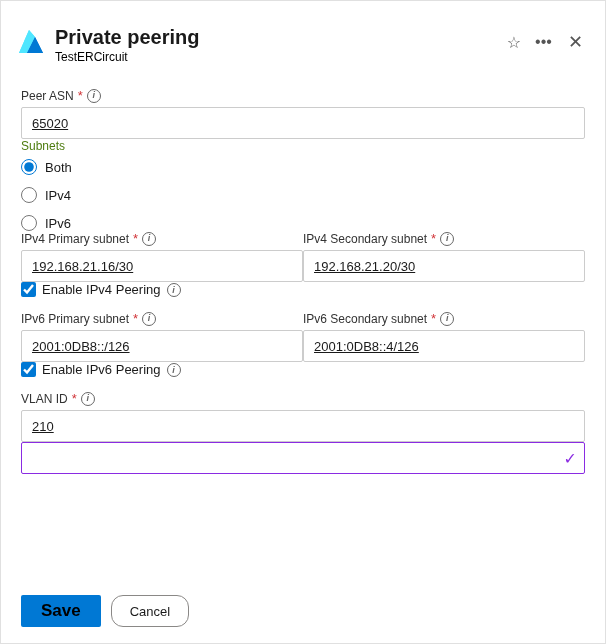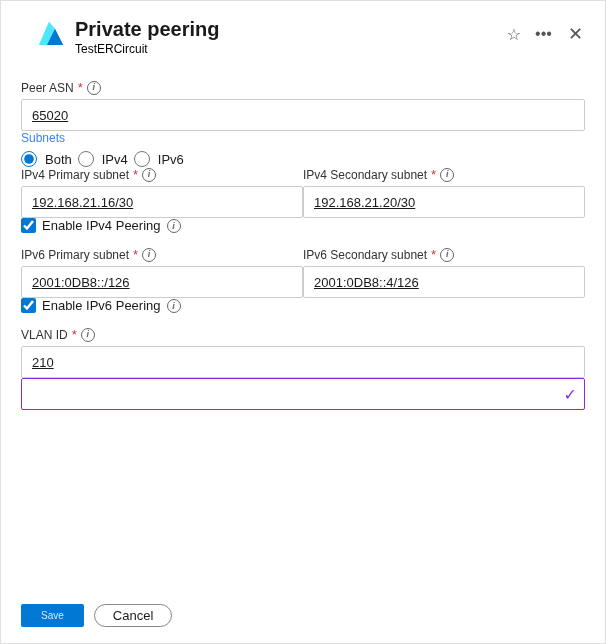--- a/index.html
+++ b/index.html
@@ -18,22 +18,23 @@
       min-height: 644px;
       box-shadow: 0 4px 24px rgba(0,0,0,0.18);
       border: 1px solid #e0e0e0;
       display: flex;
       flex-direction: column;
       position: relative;
     }
     .header {
       display: flex;
       align-items: flex-start;
-      padding: 16px 16px 8px 32px;
+      padding: 16px 16px 8px 12px;
       border-bottom: none;
+      margin-top: 8px;
     }
     .header-logo {
       width: 32px;
       height: 32px;
       margin-right: 10px;
       flex-shrink: 0;
       margin-top: 2px;
     }
     .header-text {
       flex: 1;
@@ -120,21 +121,22 @@
       color: #1a1a1a;
       outline: none;
       text-decoration: underline;
     }
     .text-input.active-border {
       border-color: #8a2be2;
       border-width: 1px;
     }
     .radio-group {
       display: flex;
-      gap: 6px;
+      flex-direction: column;
+      gap: 12px;
       margin-top: 4px;
     }
     .radio-item {
       display: flex;
       align-items: center;
       gap: 8px;
       cursor: pointer;
     }
     .radio-item input[type="radio"] {
       accent-color: #0078d4;
@@ -167,40 +169,40 @@
       font-size: 13px;
       color: #1a1a1a;
     }
     .footer {
       padding: 12px 20px 16px 20px;
       display: flex;
       gap: 10px;
     }
     .btn-save {
       background: #0078d4;
-      color: #e5e5e5;
+      color: #000000;
       border: none;
       padding: 6px 20px;
-      font-size: 10px;
+      font-size: 17px;
       border-radius: 2px;
       cursor: pointer;
-      font-weight: 400;
+      font-weight: 700;
     }
     .btn-cancel {
       background: #fff;
       color: #1a1a1a;
       border: 1px solid #8a8886;
       padding: 2px 18px;
       font-size: 13px;
       border-radius: 12px;
       cursor: pointer;
     }
     .section-label {
       font-size: 12px;
-      color: #3b82f6;
+      color: #4d7c0f;
       margin-bottom: 6px;
       font-weight: 500;
     }
     .input-check-wrap {
       position: relative;
     }
     .input-check-icon {
       position: absolute;
       right: 8px;
       top: 50%;

